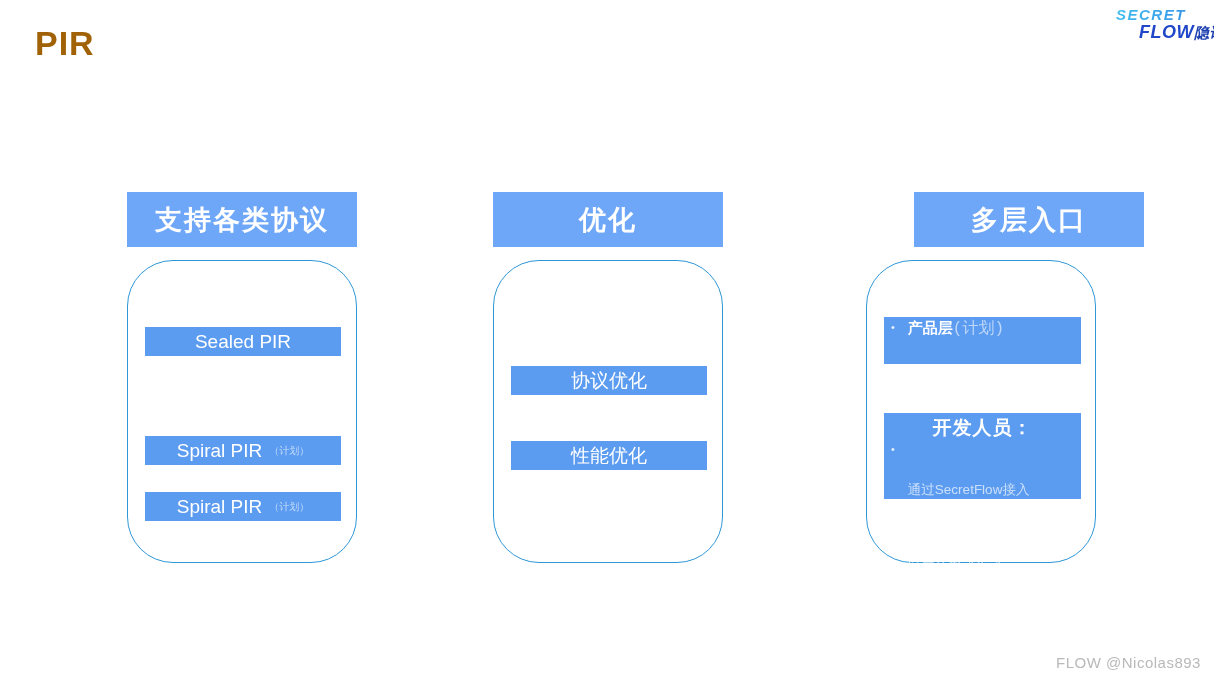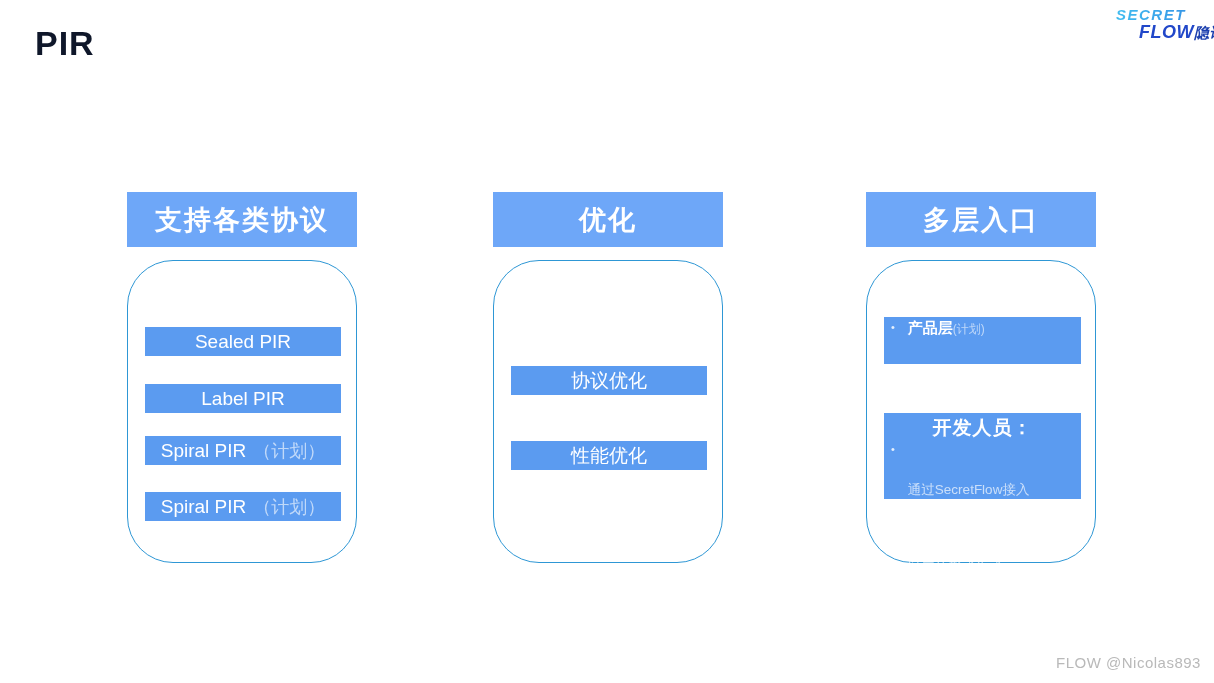--- a/index.html
+++ b/index.html
@@ -8,21 +8,21 @@
     position: relative;
     width: 1214px; height: 683px;
     background: #ffffff;
     overflow: hidden;
     font-family: "Liberation Sans", "DejaVu Sans", sans-serif;
   }
 
   
   .page-title {
     position: absolute; left: 35px; top: 24px;
-    font-size: 34px; font-weight: 800; color: #0f172a;
+    font-size: 34px; font-weight: 800; color: #a16207;
     letter-spacing: 1px;
   }
 
   
   .logo {
     position: absolute; left: 1116px; top: 7px; width: 120px;
     line-height: 1; white-space: nowrap;
   }
   .logo-l1 {
     display: block;
@@ -44,41 +44,41 @@
 
   
   .hdr {
     position: absolute; top: 192px; width: 230px; height: 55px;
     background: #6ea7f8; color: #ffffff;
     display: flex; align-items: center; justify-content: center;
     font-size: 27px; font-weight: 700; letter-spacing: 2px;
   }
   .hdr-1 { left: 127px; }
   .hdr-2 { left: 493px; }
-  .hdr-3 { left: 866px; }
+  .hdr-3 { left: 914px; }
 
   
   .panel {
     position: absolute; top: 260px; width: 230px; height: 303px;
     border: 1.5px solid #2e97d5; border-radius: 46px;
     background: #ffffff;
   }
   .panel-1 { left: 127px; }
   .panel-2 { left: 493px; }
   .panel-3 { left: 866px; }
 
   
   .bar {
     position: absolute; left: 17px; width: 196px; height: 29px;
     background: #5b9bf0; color: #ffffff;
     display: flex; align-items: center; justify-content: center;
     font-size: 19px; white-space: nowrap;
   }
   .bar .note {
-    font-size: 18px; color: rgba(255,255,255,0.62); margin-left: 7px;
+    font-size: 10px; color: rgba(255,255,255,0.62); margin-left: 7px;
   }
   .p1-b1 { top: 66px; align-items: center; }
   .p1-b2 { top: 123px; }
   .p1-b3 { top: 175px; }
   .p1-b4 { top: 231px; }
   .p2-b1 { top: 105px; }
   .p2-b2 { top: 180px; }
 
   
   .bigbox {
@@ -93,21 +93,21 @@
   }
   .bullet-row {
     display: flex; align-items: flex-start;
     padding-left: 7px; line-height: 19px;
   }
   .bullet-dot {
     font-size: 11px; color: rgba(255,255,255,0.85);
     margin-right: 13px; line-height: 19px;
   }
   .bullet-strong { font-size: 15px; font-weight: 700; color: #ffffff; }
-  .bullet-light  { font-size: 12px; color: rgba(255,255,255,0.6); }
+  .bullet-light  { font-size: 16px; color: rgba(255,255,255,0.6); font-family: Liberation Mono, monospace; }
   .bullet-text   { font-size: 13.5px; color: rgba(255,255,255,0.68); max-width: 158px; margin-top: 40px; }
 
   
   .watermark {
     position: absolute; left: 1056px; top: 654px;
     font-size: 15px; color: #b9b9b9; letter-spacing: 0.5px;
   }
 </style>
 </head>
 <body>
@@ -116,23 +116,20 @@
 
 <div class="logo">
   <span class="logo-l1">SECRET</span>
   <span class="logo-l2"><span>FLOW</span><span class="logo-cn">隐语</span></span>
 </div>
 
 <div class="hdr hdr-1">支持各类协议</div>
 <div class="panel panel-1">
   <div class="bar p1-b1">
     <span>Sealed PIR</span>
-  </div>
-  <div class="bar p1-b2">
-    <span>Label PIR</span>
   </div>
   <div class="bar p1-b3">
     <span>Spiral PIR</span>
     <span class="note">（计划）</span>
   </div>
   <div class="bar p1-b4">
     <span>Spiral PIR</span>
     <span class="note">（计划）</span>
   </div>
 </div>

